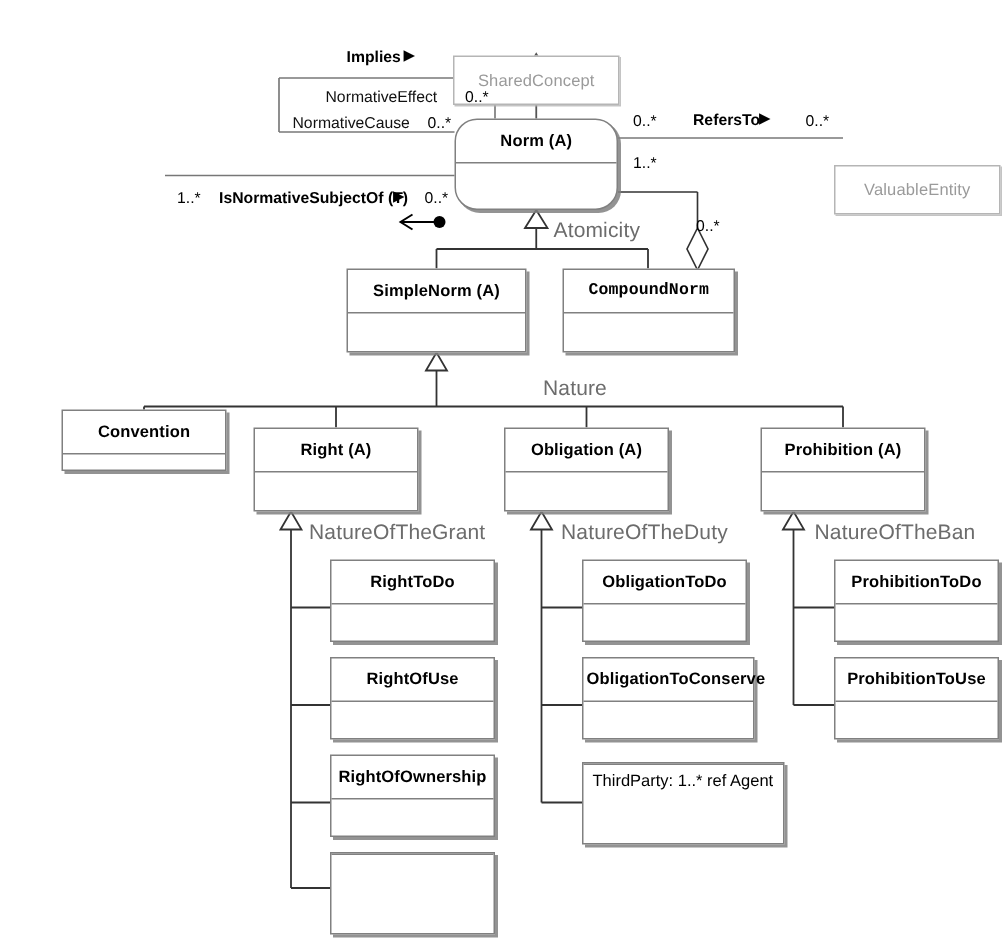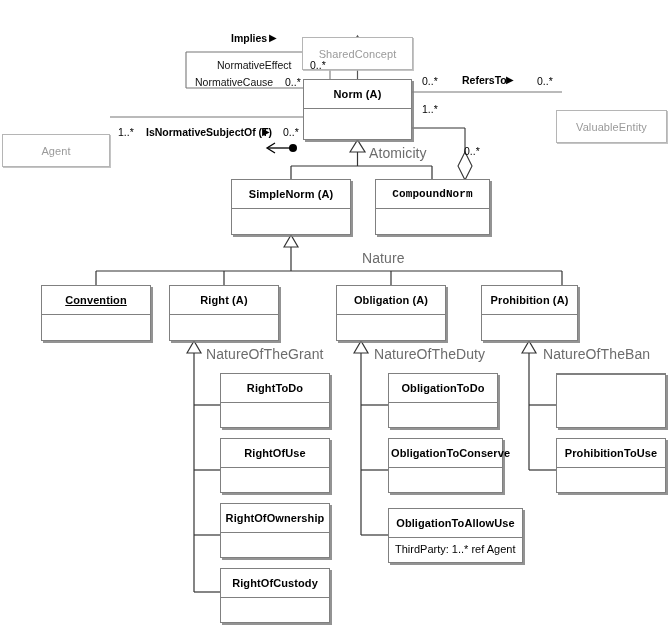--- a/index.html
+++ b/index.html
@@ -185,61 +185,58 @@
   </svg>
 
   <div class="cls ext" style="left:302px; top:3px; width:111px; height:33px;">
     <div class="name">SharedConcept</div>
   </div>
 
   <div class="cls ext" style="left:556px; top:76px; width:111px; height:33px;">
     <div class="name">ValuableEntity</div>
   </div>
 
-  <div class="cls ext" style="left:2px; top:100px; width:108px; height:33px;">
-    <div class="name">Agent</div>
-  </div>
-
-  <div class="cls" style="left:303px; top:79px; width:109px; height:61px;">
+
+  <div class="cls" style="left:303px; top:79px; width:109px; height:61px;border-radius:15px;">
     <div class="name">Norm (A)</div>
     <div class="sep"></div>
     <div class="attrs"></div>
   </div>
 
   <div class="cls" style="left:231px; top:179px; width:120px; height:56px;">
     <div class="name">SimpleNorm (A)</div>
     <div class="sep"></div>
     <div class="attrs"></div>
   </div>
 
   <div class="cls" style="left:375px; top:179px; width:115px; height:56px;font-family:Liberation Mono, monospace;">
     <div class="name">CompoundNorm</div>
     <div class="sep"></div>
     <div class="attrs"></div>
   </div>
 
-  <div class="cls" style="left:41px; top:285px; width:110px; height:56px;text-decoration:underline;">
+  <div class="cls" style="left:41px; top:273px; width:110px; height:41px;">
     <div class="name">Convention</div>
     <div class="sep"></div>
     <div class="attrs"></div>
   </div>
 
   <div class="cls" style="left:169px; top:285px; width:110px; height:56px;">
     <div class="name">Right (A)</div>
     <div class="sep"></div>
     <div class="attrs"></div>
   </div>
 
   <div class="cls" style="left:336px; top:285px; width:110px; height:56px;">
     <div class="name">Obligation (A)</div>
     <div class="sep"></div>
     <div class="attrs"></div>
   </div>
 
-  <div class="cls" style="left:481px; top:285px; width:97px; height:56px;">
+  <div class="cls" style="left:507px; top:285px; width:110px; height:56px;">
     <div class="name">Prohibition (A)</div>
     <div class="sep"></div>
     <div class="attrs"></div>
   </div>
 
   <div class="cls" style="left:220px; top:373px; width:110px; height:55px;">
     <div class="name">RightToDo</div>
     <div class="sep"></div>
     <div class="attrs"></div>
   </div>
@@ -250,44 +247,43 @@
     <div class="attrs"></div>
   </div>
 
   <div class="cls" style="left:220px; top:503px; width:110px; height:55px;">
     <div class="name">RightOfOwnership</div>
     <div class="sep"></div>
     <div class="attrs"></div>
   </div>
 
   <div class="cls" style="left:220px; top:568px; width:110px; height:55px;">
-    <div class="name">RightOfCustody</div>
     <div class="sep"></div>
     <div class="attrs"></div>
   </div>
 
   <div class="cls" style="left:388px; top:373px; width:110px; height:55px;">
     <div class="name">ObligationToDo</div>
     <div class="sep"></div>
     <div class="attrs"></div>
   </div>
 
   <div class="cls" style="left:388px; top:438px; width:115px; height:55px;">
     <div class="name">ObligationToConserve</div>
     <div class="sep"></div>
     <div class="attrs"></div>
   </div>
 
   <div class="cls" style="left:388px; top:508px; width:135px; height:55px;">
-    <div class="name">ObligationToAllowUse</div>
     <div class="sep"></div>
     <div class="attrs">ThirdParty: 1..* ref Agent</div>
   </div>
 
   <div class="cls" style="left:556px; top:373px; width:110px; height:55px;">
+    <div class="name">ProhibitionToDo</div>
     <div class="sep"></div>
     <div class="attrs"></div>
   </div>
 
   <div class="cls" style="left:556px; top:438px; width:110px; height:55px;">
     <div class="name">ProhibitionToUse</div>
     <div class="sep"></div>
     <div class="attrs"></div>
   </div>
 

